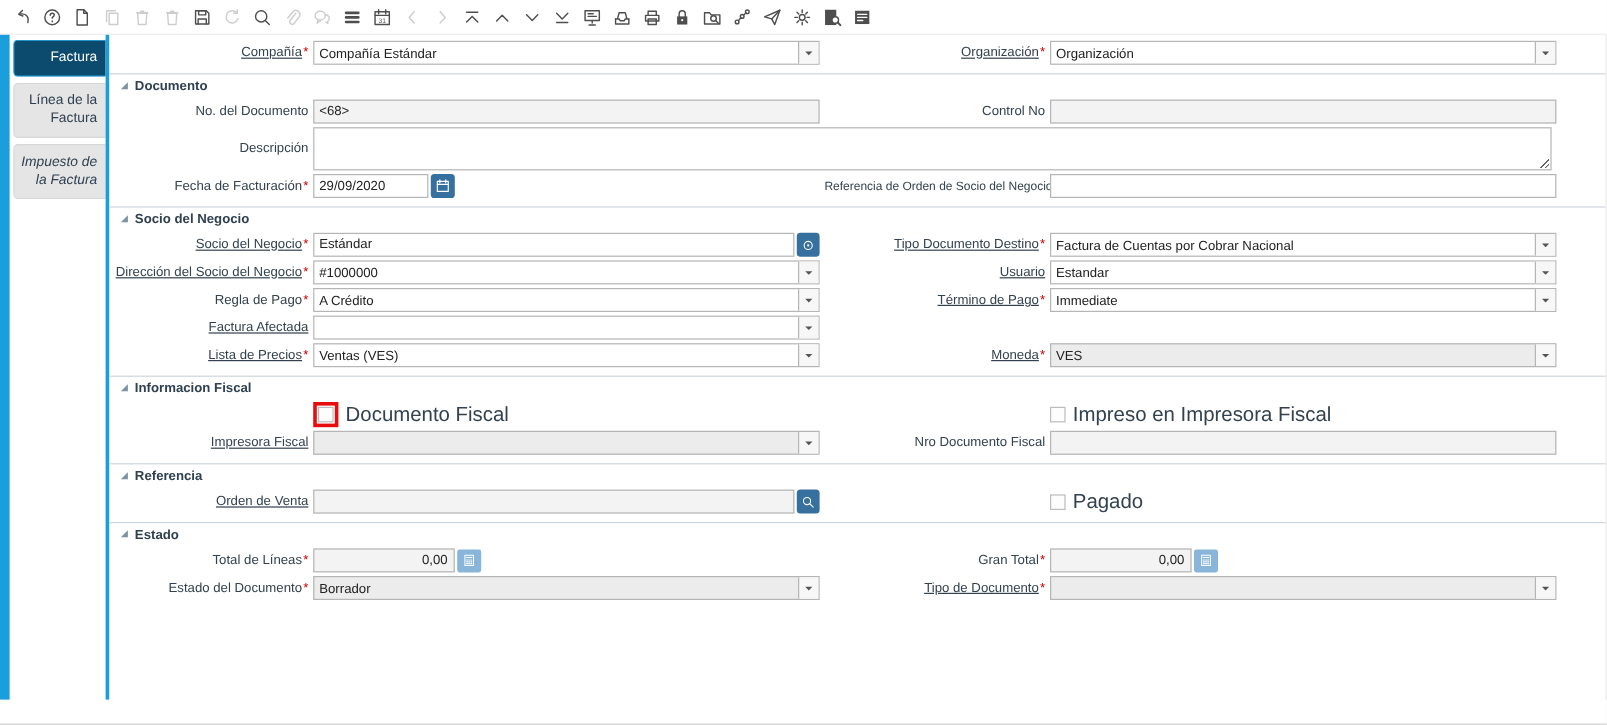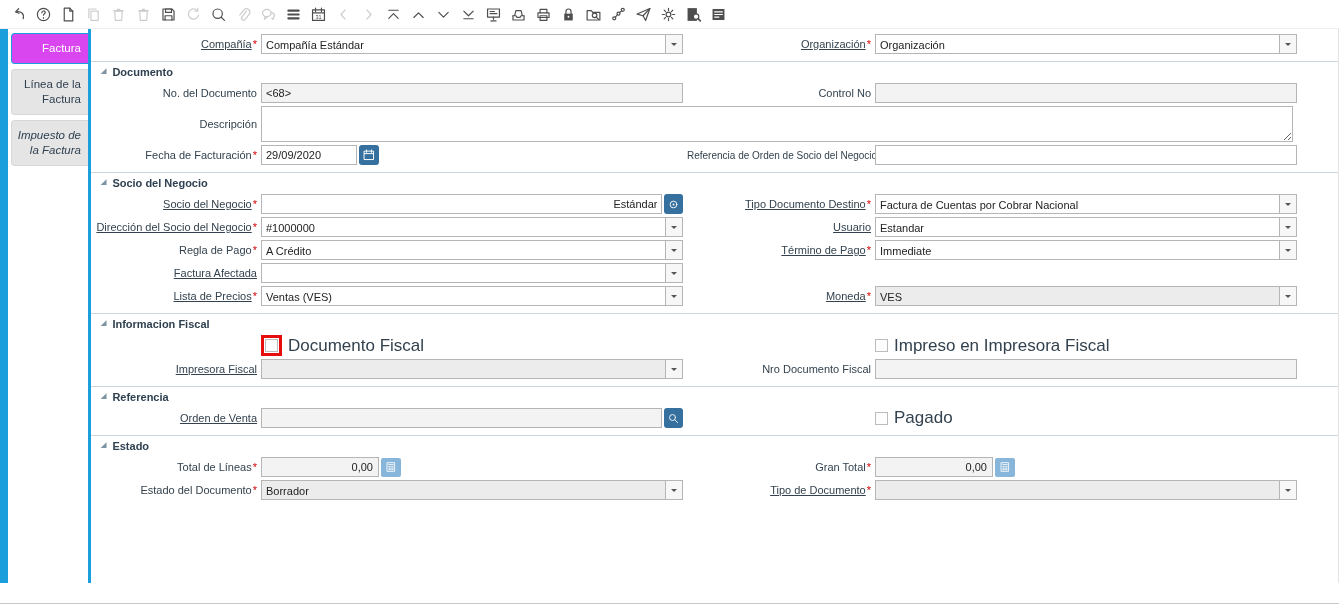--- a/index.html
+++ b/index.html
@@ -22,21 +22,21 @@
   .tbtn.disabled{color:#cdcdcd;cursor:default;}
   .ticon svg{display:block;}
 
   
   .bodyarea{display:flex;height:554px;}
   .accentbar{width:8px;background:#1a9edc;}
   .sidebar{width:80px;padding-top:3px;display:flex;flex-direction:column;}
   .stab{margin:1px 0 4px 3px;padding:7px 7px 7px 4px;text-align:right;font-size:11.5px;color:#2f4050;
         background:#e5e5e5;border:1px solid #d7d7d7;border-right:none;border-radius:4px 0 0 4px;
         line-height:1.3;cursor:pointer;}
-  .stab.active{background:#d946ef;color:#fff;border-color:#1a9edc;font-weight:normal;}
+  .stab.active{background:#0c4a6e;color:#fff;border-color:#1a9edc;font-weight:normal;}
   .stab.italic{font-style:italic;}
 
   
   .content{flex:1;border-left:3px solid #1a9edc;border-right:1px solid #e3e3e3;
            padding:5px 0 0 0;overflow:hidden;}
   .frow{display:grid;grid-template-columns:166px 422px 184px 424px;column-gap:4px;
         align-items:center;margin-bottom:3px;}
   .flabel{font-size:11px;color:#33424e;white-space:nowrap;text-align:right;}
   .flabel.small{font-size:10px;}
   .flabel .link{text-decoration:underline;cursor:pointer;}
@@ -50,21 +50,21 @@
   .sel-value{flex:1;padding:1px 4px 0 4px;font-size:11px;color:#222;overflow:hidden;white-space:nowrap;
              display:flex;align-items:center;}
   .sel-btn{width:16px;border-left:1px solid #b5b5b5;background:#f7f7f7;display:flex;align-items:center;
            justify-content:center;}
   .sel-btn::after{content:"";border:3.5px solid transparent;border-top-color:#555;margin-top:4px;}
 
   .txt{height:20px;box-sizing:border-box;border:1px solid #b5b5b5;font-size:11px;padding:0 4px;
        font-family:inherit;color:#222;width:422px;background:#fff;}
   .txt.ro{background:#f3f3f3;}
   .txt.date{width:96px;}
-  .txt.withbtn{width:433px;text-align:right;}
+  .txt.withbtn{width:433px;}
   .tarea{width:1032px;height:36px;box-sizing:border-box;border:1px solid #b5b5b5;font-family:inherit;
          font-size:11px;padding:2px 4px;background:#fff;}
   .amount{width:118px;height:20px;box-sizing:border-box;border:1px solid #b5b5b5;background:#f3f3f3;
           font-size:11px;color:#222;display:flex;align-items:center;justify-content:flex-end;padding:0 5px;}
 
   .fbtn{width:20px;height:20px;border:none;border-radius:3px;display:flex;align-items:center;
         justify-content:center;padding:0;cursor:pointer;color:#fff;}
   .fbtn.blue{background:#35709e;}
   .fbtn.calc{background:#88b6da;border-radius:2px;height:19px;}
   .fbtn svg{display:block;}

